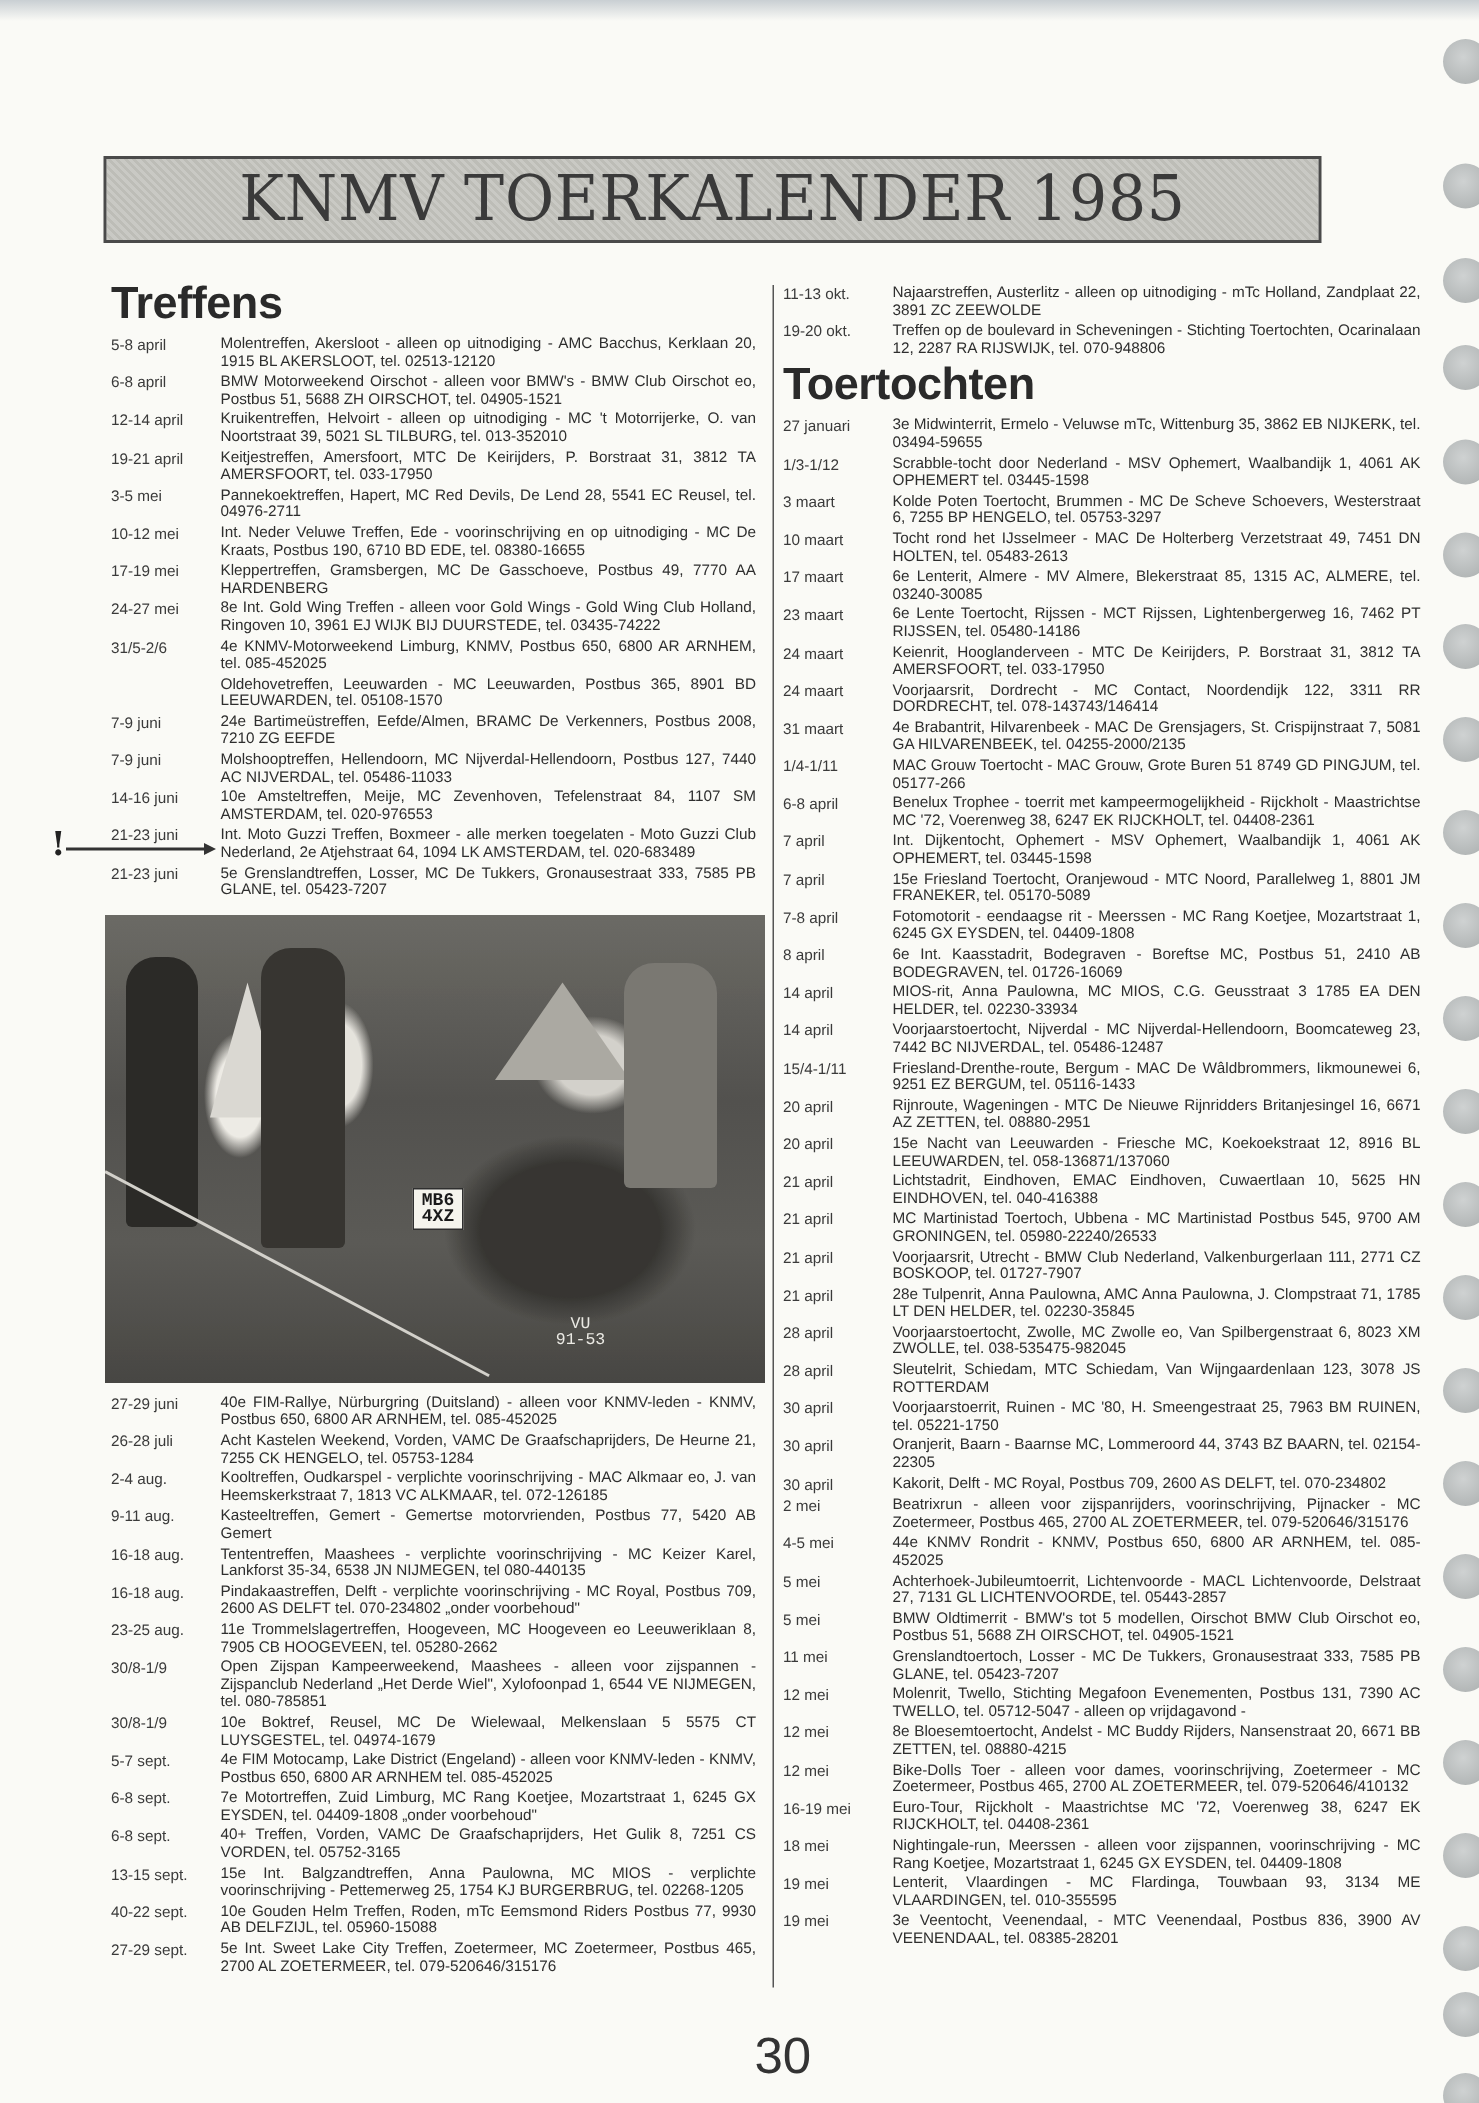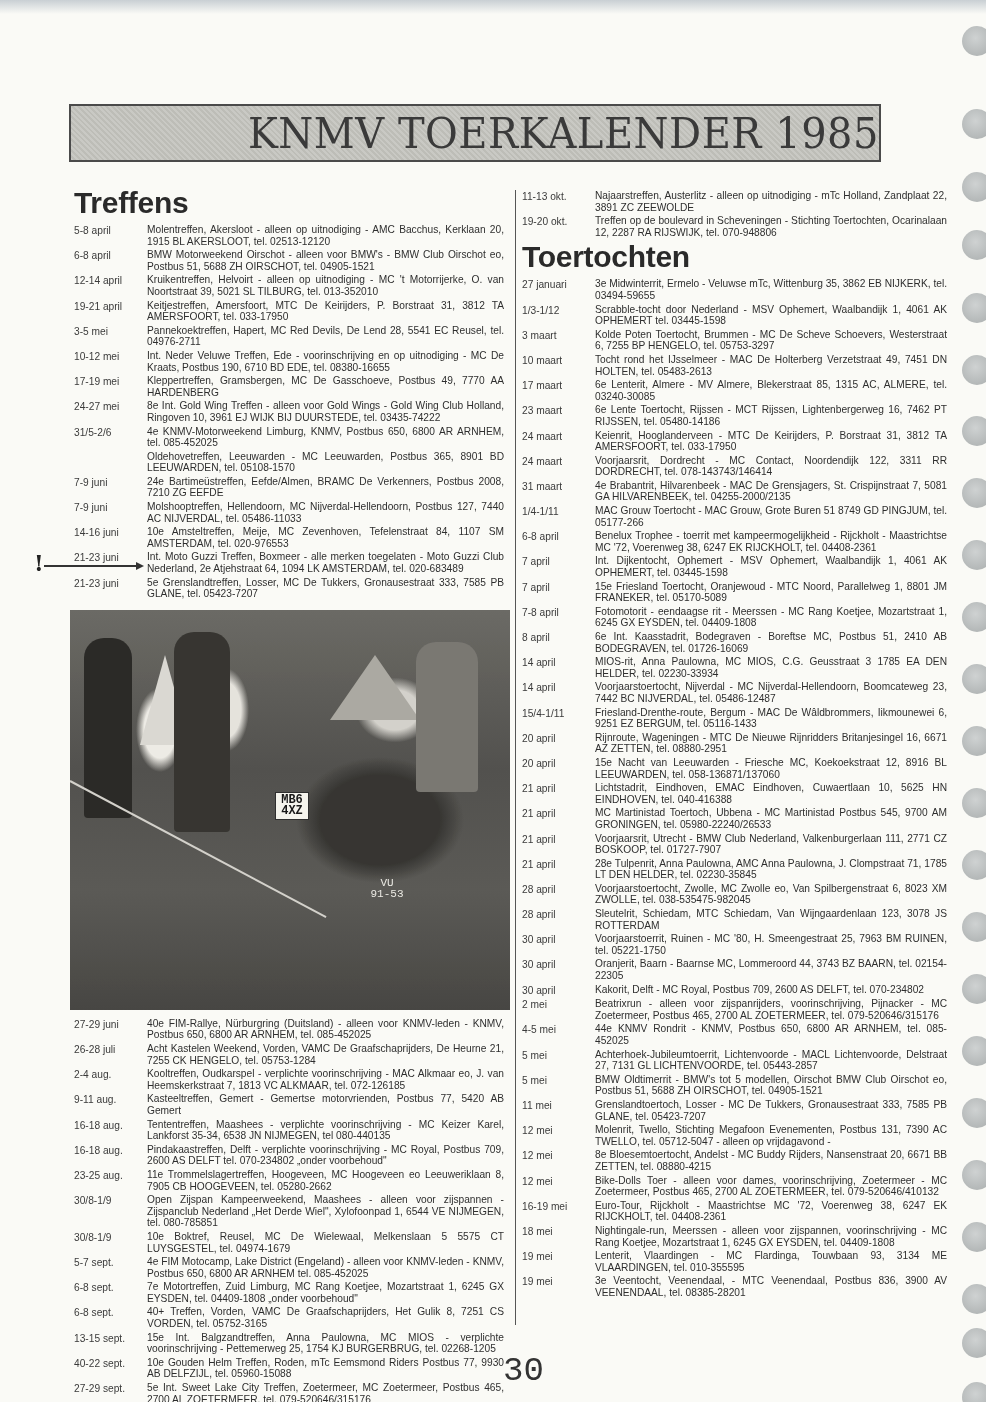--- a/index.html
+++ b/index.html
@@ -5,50 +5,50 @@
   * { box-sizing: border-box; margin: 0; padding: 0; }
   html, body { width: 986px; height: 1402px; background: #fafaf6; overflow: hidden; }
   body { position: relative; font-family: "Liberation Sans", sans-serif; color: #2b2b2b; }
   .topshade { position: absolute; left: 0; top: 0; width: 986px; height: 14px; background: linear-gradient(#c9cfd3, #fafaf6); }
   .holes { position: absolute; right: 0; top: 0; width: 40px; height: 1402px; }
   .hole { position: absolute; right: -6px; width: 30px; height: 30px; border-radius: 50%;
           background: radial-gradient(circle at 45% 40%, #cfd2d2, #b4b8b8 70%, #a6aaaa); }
   .banner { position: absolute; left: 69px; top: 104px; width: 812px; height: 58px;
             border: 2px solid #4a4a4a;
             background: repeating-linear-gradient(45deg, #c9c9c4 0 2px, #bdbdb7 2px 4px);
-            display: flex; align-items: center; justify-content: flex-end; }
+            display: flex; align-items: center; justify-content: center; }
   .banner-title { font-family: "DejaVu Serif", serif; font-size: 40px; color: #3a3a3a; letter-spacing: 0.5px; transform: scaleY(1.05); }
   .col { position: absolute; }
   .col-left { left: 74px; top: 186px; width: 430px; }
   .col-right { left: 522px; top: 190px; width: 425px; }
   .divider { position: absolute; left: 515px; top: 190px; width: 1px; height: 1135px; background: #555; }
   .section-title { font-size: 30px; font-weight: bold; color: #2a2a2a; margin-bottom: 4px; letter-spacing: -0.3px; }
   .entry { display: flex; font-size: 10.2px; line-height: 11.6px; margin-bottom: 2px; }
   .date { width: 73px; flex: none; color: #3a3a3a; padding-top: 1px; }
   .text { flex: 1; text-align: justify; color: #2e2e2e; }
   .entry.nodate .date { visibility: hidden; }
-  .photo { width: 440px; height: 400px; margin: 10px 16px 8px -4px; position: relative; overflow: hidden;
+  .photo { width: 440px; height: 312px; margin: 10px 16px 8px -4px; position: relative; overflow: hidden;
            background:
              radial-gradient(ellipse 40px 70px at 90px 120px, #e8e6e0 0 40%, transparent 60%),
              radial-gradient(ellipse 40px 70px at 155px 100px, #e0ded8 0 40%, transparent 60%),
              radial-gradient(ellipse 60px 50px at 325px 100px, #cfcdc7 0 40%, transparent 65%),
              radial-gradient(ellipse 120px 90px at 310px 210px, #3a3936 0 50%, transparent 70%),
              linear-gradient(#6c6b66, #545350 40%, #5d5c58 70%, #4a4946);
            filter: contrast(1.05); }
   .photo .tent1 { position: absolute; left: 70px; top: 45px; width: 0; height: 0; border-left: 25px solid transparent; border-right: 25px solid transparent; border-bottom: 90px solid #d6d4ce; }
   .photo .tent2 { position: absolute; left: 260px; top: 45px; width: 0; height: 0; border-left: 45px solid transparent; border-right: 45px solid transparent; border-bottom: 65px solid #a9a7a0; }
   .photo .person { position: absolute; background: #2f2e2b; border-radius: 20px 20px 4px 4px; }
   .photo .plate { position: absolute; background: #efeee8; color: #1e1e1e; font-family: "Liberation Mono", monospace; font-weight: bold; font-size: 12px; line-height: 11px; text-align: center; padding: 2px 3px; border: 1px solid #333; }
   .photo .plate2 { position: absolute; color: #e6e5df; font-family: "Liberation Mono", monospace; font-size: 11px; line-height: 11px; text-align: center; }
   .photo .rope { position: absolute; left: 0; top: 170px; width: 290px; height: 2px; background: #cfcdc7; transform-origin: left; transform: rotate(28deg); }
   .mark { position: absolute; left: 34px; top: 550px; }
   .mark-bang { position: absolute; left: 0; top: 0; font-size: 22px; font-weight: bold; color: #222; font-family: "DejaVu Serif", serif; }
   .mark-arrow { position: absolute; left: 10px; top: 15px; width: 96px; height: 2px; background: #333; }
   .mark-arrow::after { content: ""; position: absolute; right: -4px; top: -3px; border-left: 8px solid #333; border-top: 4px solid transparent; border-bottom: 4px solid transparent; }
-  .page-number { position: absolute; left: 503px; top: 1352px; font-size: 34px; color: #333; font-family: Liberation Mono, monospace; font-weight: 300; }
+  .page-number { position: absolute; left: 503px; top: 1352px; font-size: 34px; color: #333; font-family: Liberation Sans, sans-serif; font-weight: 300; }
   .gap-before { }
 </style>
 </head>
 <body>
 
 <div class="topshade"></div>
 
 <div class="holes">
   <div class="hole" style="top:26px"></div>
   <div class="hole" style="top:109px"></div>

